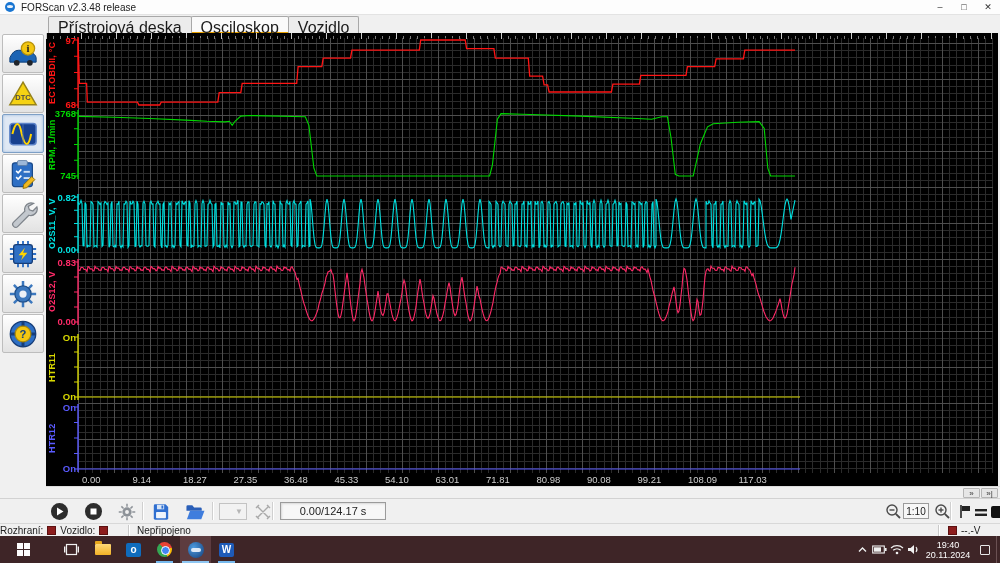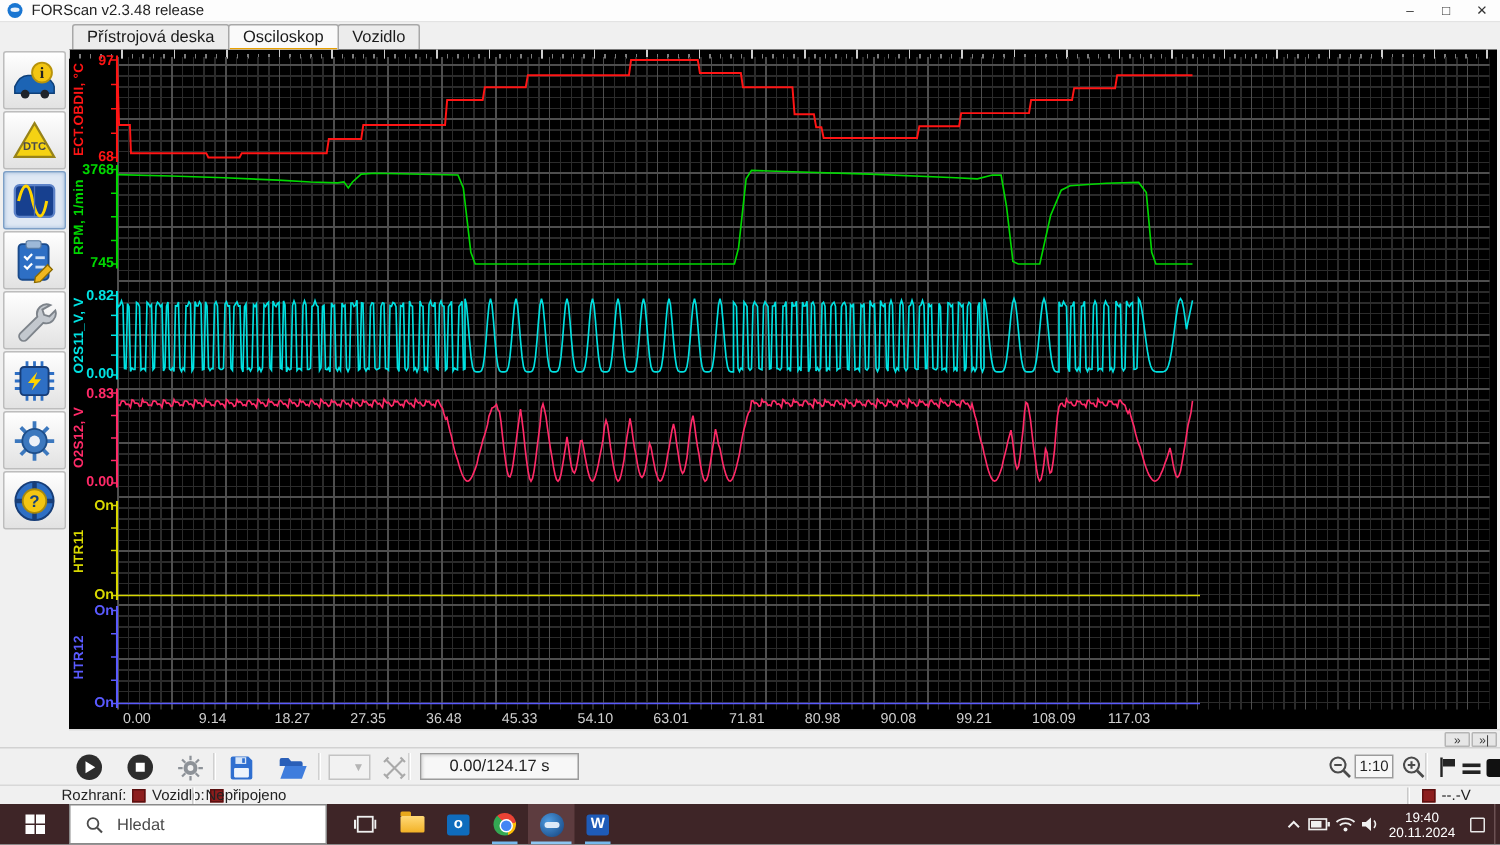--- a/index.html
+++ b/index.html
@@ -10,21 +10,21 @@
   
   .titlebar { position:absolute; left:0; top:0; width:1000px; height:15px; background:#fdfdfd; border-bottom:1px solid #e3e3e3; display:flex; align-items:center; }
   .titlebar .appicon { width:10px; height:10px; border-radius:50%; background:#1976d2; margin-left:5px; position:relative; }
   .titlebar .appicon::after { content:""; position:absolute; left:2px; top:3px; width:6px; height:3px; border-radius:50%; background:#eaf2fb; }
   .titlebar .title { font-size:10px; color:#222; margin-left:6px;text-align:center; }
   .win-controls { margin-left:auto; display:flex; height:15px; }
   .win-btn { width:24px; height:15px; font-size:9px; color:#333; text-align:center; line-height:15px; cursor:default; }
 
   
   .tabbar { position:absolute; left:0; top:15px; width:1000px; height:18px; background:#f0f0f0; padding-left:48px; display:flex; align-items:flex-end; }
-  .tab { font-size:11px; color:#1a1a1a; padding:2px 9px 2px 9px; height:17px; border:1px solid #a8a8a8; border-bottom:none; background:#ececec; margin-right:-1px; border-radius:2px 2px 0 0; }
+  .tab { font-size:16px; color:#1a1a1a; padding:2px 9px 2px 9px; height:17px; border:1px solid #a8a8a8; border-bottom:none; background:#ececec; margin-right:-1px; border-radius:2px 2px 0 0; }
   .tab.active { background:#fafafa; font-weight:normal; position:relative; z-index:2; box-shadow:0 -1px 0 #e8a000 inset; }
 
   
   .sidebar { position:absolute; left:0; top:33px; width:46px; height:464px; background:#f0f0f0; }
   .side-item { width:42px; height:39px; margin:1px 2px 1px 2px; border:1px solid #bdbdbd; background:linear-gradient(#ffffff,#e2e2e2); display:flex; align-items:center; justify-content:center; border-radius:2px; }
   .side-item.active { background:#dfe8f4; border-color:#7d9fc6; box-shadow:inset 0 0 3px #9cb8da; }
   .side-item svg { width:30px; height:30px; }
 
   
   .chart { position:absolute; left:46px; top:33px; width:952px; height:453px; background:#000; }
@@ -333,21 +333,21 @@
         </svg>
     </div>
     <div class="tb" style="left:984px;">
       <svg width="14" height="14" viewBox="0 0 14 14">
           <rect x="1" y="1" width="12" height="12" rx="2" fill="#111"></rect>
         </svg>
     </div>
   </div>
 
   <div class="statusbar">
-    <div class="sb-seg" style="left:14px;padding-left:27px;">
+    <div class="sb-seg" style="left:0;">
       <span>Rozhraní:</span>
       <span class="sb-square"></span>
       <span>Vozidlo:</span>
       <span class="sb-square"></span>
     </div>
     <div class="sb-div" style="left:128px;"></div>
     <div class="sb-seg" style="left:137px;">
       <span>Nepřipojeno</span>
     </div>
     <div class="sb-div" style="left:938px;"></div>
@@ -359,27 +359,20 @@
 
   <div class="taskbar">
     <div class="tk-start">
       <span class="winlogo">
           <span></span>
           <span></span>
           <span></span>
           <span></span>
         </span>
     </div>
-    <div class="tk-search">
-      <svg class="mag" width="12" height="12" viewBox="0 0 12 12">
-          <circle cx="5" cy="5" r="3.6" fill="none" stroke="#4a4a4a" stroke-width="1.2"></circle>
-          <line x1="7.8" y1="7.8" x2="11" y2="11" stroke="#4a4a4a" stroke-width="1.4"></line>
-        </svg>
-      <span class="ph">Hledat</span>
-    </div>
     <div class="tk-icon" style="margin-left:10px;">
       <svg width="15" height="13" viewBox="0 0 15 13">
           <rect x="2.5" y="1.5" width="10" height="10" fill="none" stroke="#f0f0f0" stroke-width="1.2"></rect>
           <rect x="0" y="3.5" width="1.4" height="6" fill="#f0f0f0"></rect>
           <rect x="13.6" y="3.5" width="1.4" height="6" fill="#f0f0f0"></rect>
         </svg>
     </div>
     <div class="tk-icon">
         <span class="folder"></span>
       </div>

